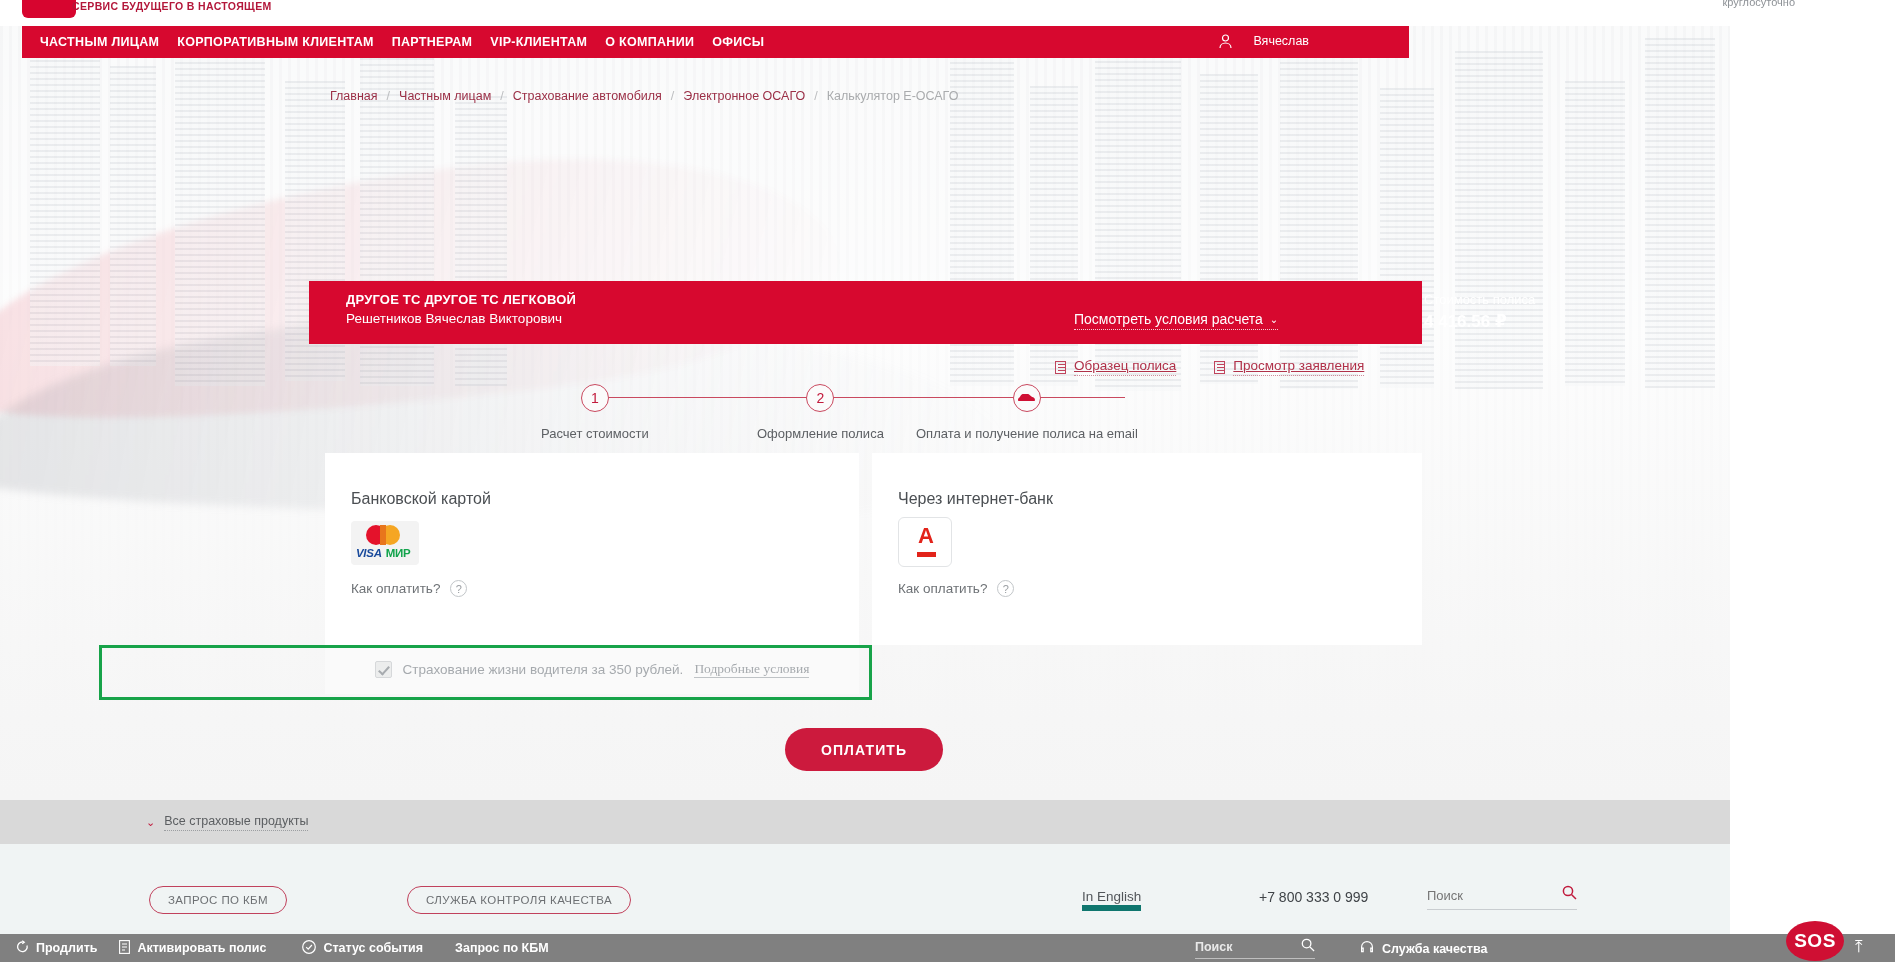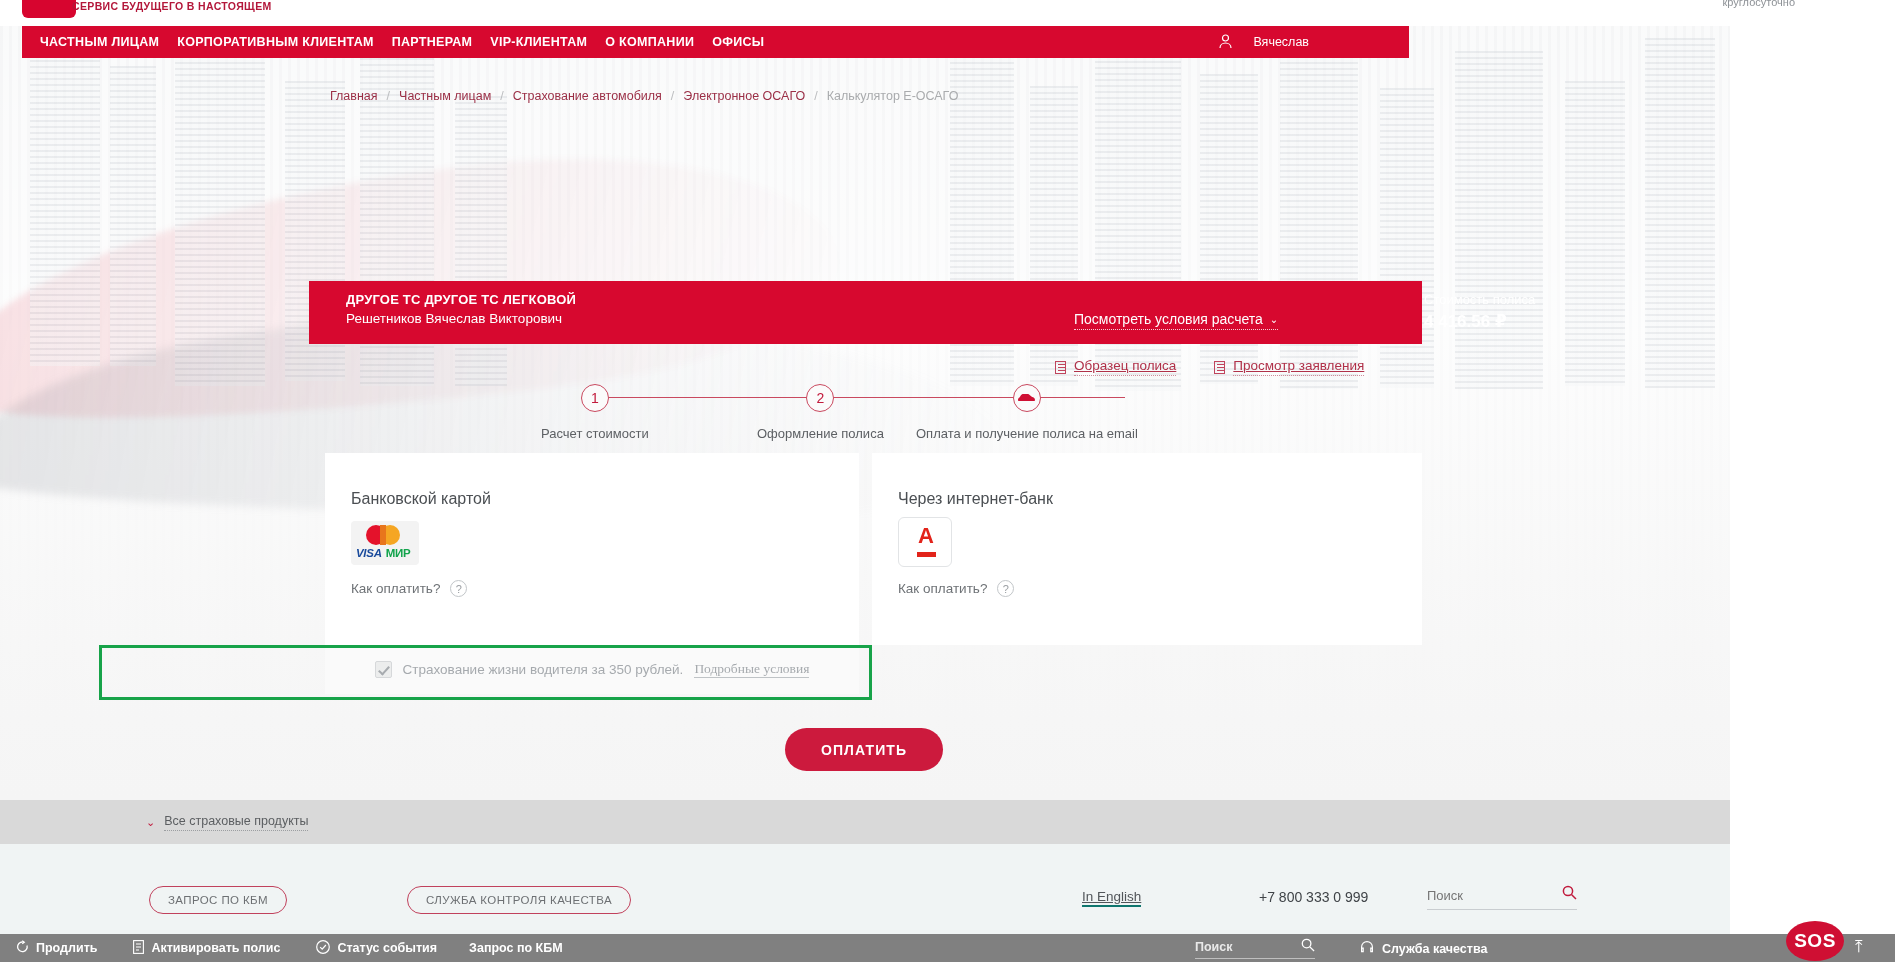--- a/index.html
+++ b/index.html
@@ -81,21 +81,21 @@
     display: flex; align-items: center;
   }
   .navbar .nav-item {
     color: #ffffff; font-size: 12.5px; font-weight: bold;
     letter-spacing: .3px; margin-left: 18px; white-space: nowrap;
     cursor: pointer; text-transform: uppercase;
   }
   .navbar .nav-item:first-child { margin-left: 18px; }
   .nav-user {
     position: absolute; right: 100px; top: 8px;
-    display: flex; align-items: center; gap: 21px;
+    display: flex; align-items: flex-start; gap: 21px;
     color: #ffffff; font-size: 12.5px; cursor: pointer; white-space: nowrap;
   }
   .nav-user svg { display: block; }
 
   
   .breadcrumb {
     position: absolute; left: 330px; top: 89px;
     display: flex; align-items: center; gap: 9px;
     font-size: 12.5px; white-space: nowrap;
   }
@@ -314,21 +314,21 @@
     border: 1px solid #c1415c; border-radius: 15px;
     background: transparent; color: #6d7073;
     font-size: 11.5px; letter-spacing: .4px; cursor: pointer;
     font-family: inherit; padding: 0 18px; white-space: nowrap;
   }
   .pillbtn.b1 { left: 149px; }
   .pillbtn.b2 { left: 407px; }
   .f-eng {
     position: absolute; left: 1082px; top: 889px;
     font-size: 13.5px; color: #52565a; cursor: pointer;
-    border-bottom: 2px solid #0f766e; padding-bottom: 1px; text-decoration: underline;
+    border-bottom: 6px solid #0f766e; padding-bottom: 1px;
   }
   .f-phone {
     position: absolute; left: 1259px; top: 889px;
     font-size: 14px; color: #3f4347; white-space: nowrap;
   }
   .f-search {
     position: absolute; left: 1427px; top: 886px;
     width: 150px; border-bottom: 1px solid #c9cdd0;
     padding-bottom: 5px;
   }
@@ -344,21 +344,21 @@
   .taskbar {
     position: absolute; left: 0; top: 934px;
     width: 1895px; height: 28px; background: #808080;
     display: flex; align-items: center; font-weight: bold;
   }
   .tb-item {
     display: flex; align-items: center; gap: 7px;
     color: #ffffff; font-size: 12.5px; cursor: pointer; white-space: nowrap;
   }
   .tb-item.i1 { margin-left: 16px; }
-  .tb-item.i2 { margin-left: 36px; }
+  .tb-item.i2 { margin-left: 22px; }
   .tb-item.i3 { margin-left: 36px; }
   .tb-item.i4 { margin-left: 32px; }
   .tb-search {
     position: absolute; left: 1195px; top: 4px;
     width: 120px; border-bottom: 1px solid #bfbfbf;
     display: flex; align-items: center; justify-content: space-between;
     padding-bottom: 2px;
   }
   .tb-search .ts-lbl { color: #e9e9e9; font-size: 12.5px; }
   .tb-quality {

